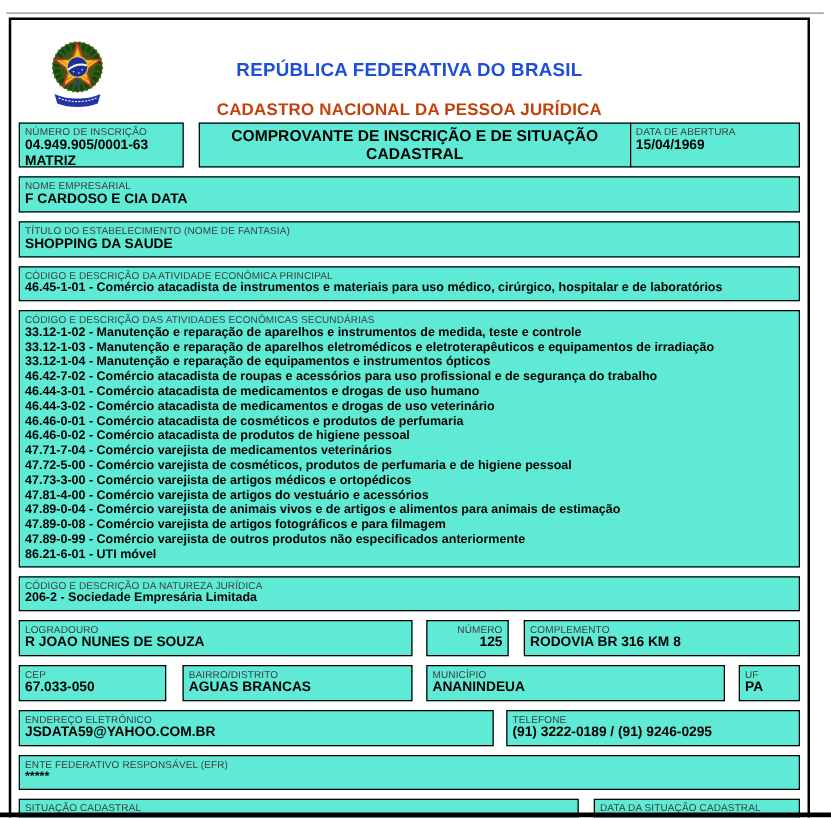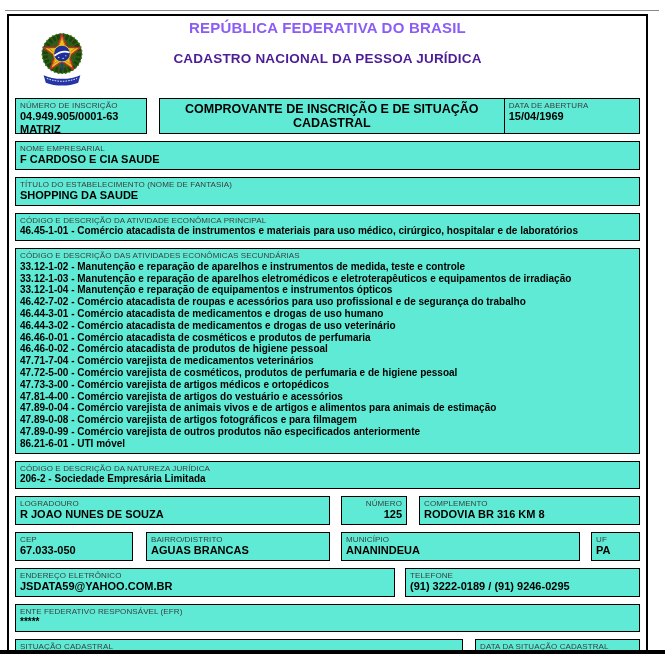--- a/index.html
+++ b/index.html
@@ -12,22 +12,22 @@
   .top-frame-line{position:absolute;left:5px;right:6px;top:10px;border-top:1px solid #8a8a8a;}
   .bottom-frame-bar{position:absolute;left:0;top:650px;width:665px;height:4px;background:#000;}
   .page{
     position:absolute;left:7px;top:14px;width:641px;height:700px;
     border:2px solid #000;background:#fff;box-sizing:border-box;
     padding:0 6px;
   }
   
   .header{position:relative;height:82px;}
   .emblem{position:absolute;left:20px;top:10px;width:54px;height:66px;}
-  .title-main{padding-top:3px;text-align:center;font-size:15px;font-weight:bold;color:#8b5cf6;letter-spacing:.2px;}
-  .title-sub{margin-top:15px;text-align:center;font-size:13.5px;font-weight:bold;color:#4c1d95;letter-spacing:.2px;}
+  .title-main{padding-top:32px;text-align:center;font-size:15px;font-weight:bold;color:#1d4ed8;letter-spacing:.2px;}
+  .title-sub{margin-top:15px;text-align:center;font-size:13.5px;font-weight:bold;color:#c2410c;letter-spacing:.2px;}
   
   .row{display:flex;margin-bottom:7px;align-items:stretch;}
   .box{
     border:1px solid #000;background:#5eead4;box-sizing:border-box;
     padding:2px 4px 3px 4px;overflow:hidden;
   }
   .lbl{font-size:8px;line-height:9px;color:#3d3d3d;letter-spacing:.1px;white-space:nowrap;}
   .val{font-size:11px;line-height:13px;font-weight:bold;color:#000;white-space:nowrap;}
   .val-sm{font-size:10px;line-height:12px;font-weight:bold;color:#000;white-space:nowrap;}
   .fill{flex:1 1 auto;}
@@ -92,21 +92,21 @@
     </div>
     <div class="box id-right">
       <div class="lbl">DATA DE ABERTURA</div>
       <div class="val">15/04/1969</div>
     </div>
   </div>
 
   <div class="row">
     <div class="box fill">
       <div class="lbl">NOME EMPRESARIAL</div>
-      <div class="val">F CARDOSO E CIA SAUDE</div>
+      <div class="val">F CARDOSO E CIA DATA</div>
     </div>
   </div>
 
   <div class="row">
     <div class="box fill">
       <div class="lbl">TÍTULO DO ESTABELECIMENTO (NOME DE FANTASIA)</div>
       <div class="val">SHOPPING DA SAUDE</div>
     </div>
   </div>
 

